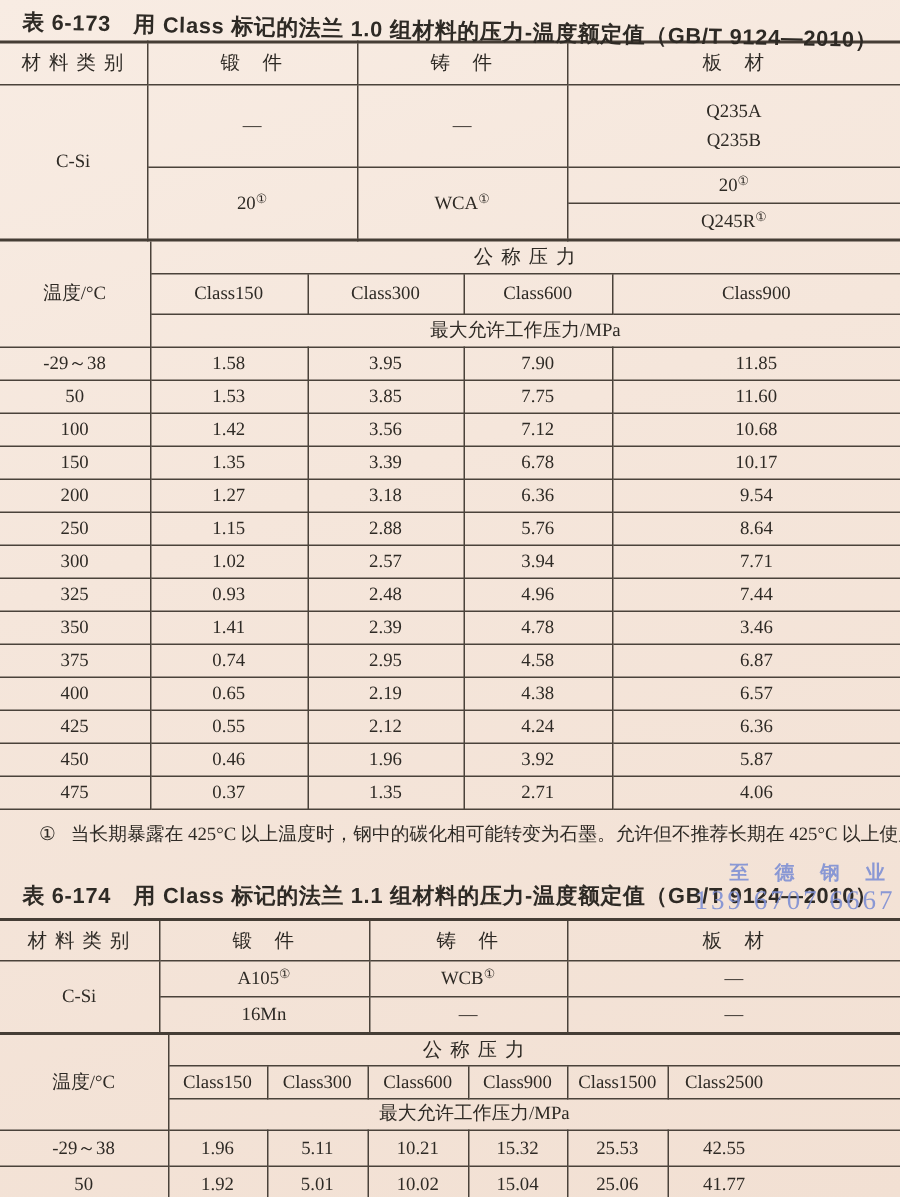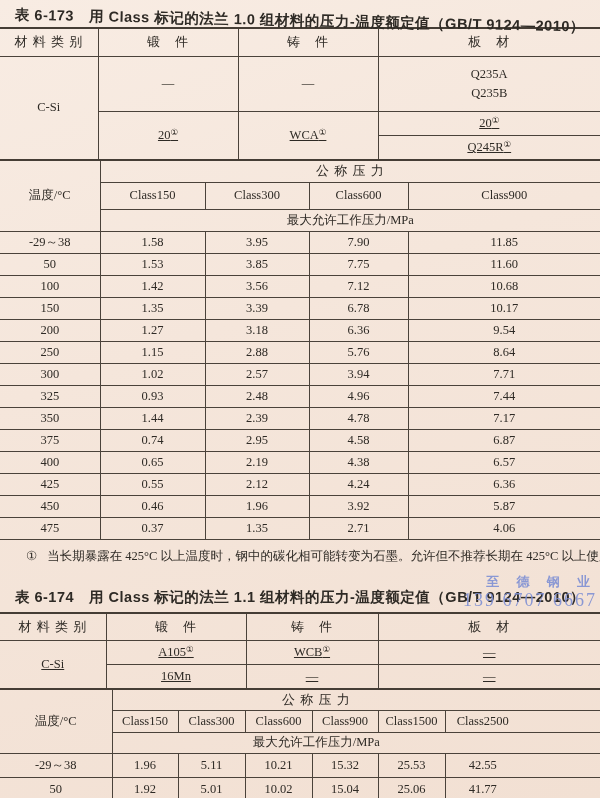--- a/index.html
+++ b/index.html
@@ -34,21 +34,21 @@
   td:last-child,th:last-child{border-right:none;}
 
   .mat1{border-top:2.5px solid #453d35;border-bottom:2px solid #453d35;margin-top:2px;}
   .mat2{border-top:2.5px solid #453d35;border-bottom:2px solid #453d35;}
   .pres{border-bottom:1.8px solid #453d35;}
   .pres tr.flush>*{border-top:none;}
 
   th.colhead{font-size:13px;letter-spacing:1px;margin-top:40px;}
   .h27>*{height:27px;}
   .h26>*{height:26px;}
-  .h23>*{height:23px;text-decoration:underline;}
+  .h23>*{height:23px;}
   .h21>*{height:21px;}
   .h20>*{height:20px;}
   .h54>*{height:54px;}
 
   .pres tbody td{height:21px;}
   .pres2 tbody td{height:23px;}
   .pres2 td:last-child,.pres2 th:last-child{padding-right:80px;}
 
   sup.circ{font-size:8.5px;vertical-align:4px;letter-spacing:0;}
 
@@ -191,24 +191,24 @@
         </tr>
         <tr>
           <td>325</td>
           <td>0.93</td>
           <td>2.48</td>
           <td>4.96</td>
           <td>7.44</td>
         </tr>
         <tr>
           <td>350</td>
-          <td>1.44</td>
+          <td>1.41</td>
           <td>2.39</td>
           <td>4.78</td>
-          <td>7.17</td>
+          <td>3.46</td>
         </tr>
         <tr>
           <td>375</td>
           <td>0.74</td>
           <td>2.95</td>
           <td>4.58</td>
           <td>6.87</td>
         </tr>
         <tr>
           <td>400</td>

